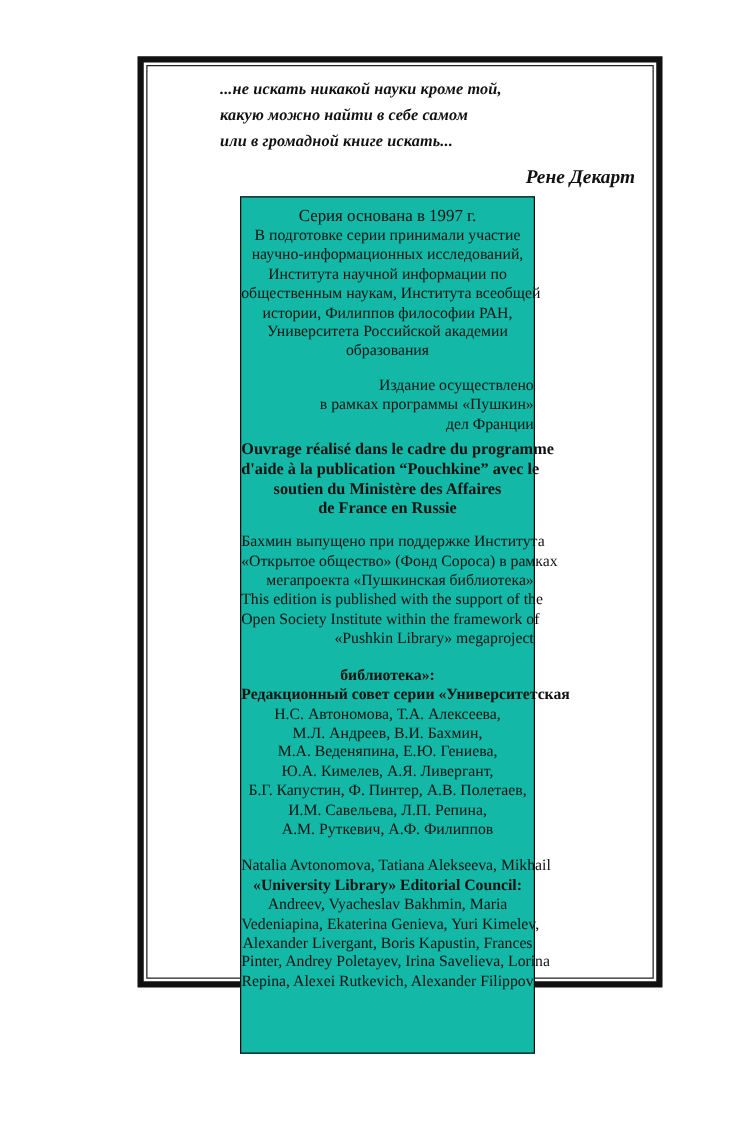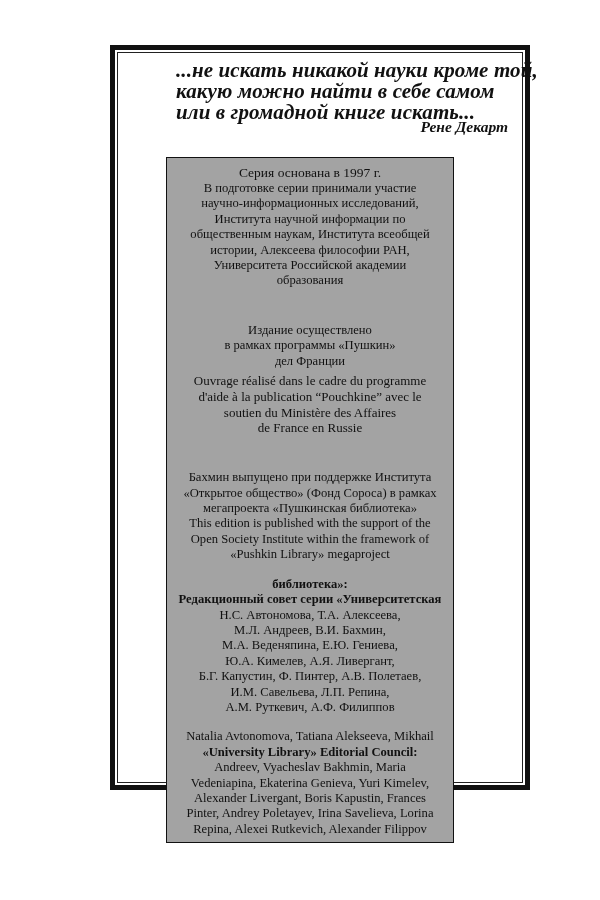--- a/index.html
+++ b/index.html
@@ -33,65 +33,65 @@
       bottom: 2px;
       border: 1px solid #222222;
     }
     .epigraph {
       position: absolute;
       left: 176px;
       top: 60px;
       width: 290px;
       font-style: italic;
       font-weight: bold;
-      font-size: 21px;
+      font-size: 13px;
       line-height: 21px;
       letter-spacing: 0.1px;
     }
     .epigraph .line {
       display: block;
       white-space: nowrap;
     }
     .epigraph-author {
       position: absolute;
       right: 92px;
-      top: 118px;
+      top: 133px;
       font-style: italic;
       font-weight: bold;
       font-size: 15.5px;
       white-space: nowrap;
     }
     .inner-box {
       position: absolute;
-      left: 166px;
+      left: 192px;
       top: 157px;
-      width: 288px;
+      width: 236px;
       height: 686px;
       box-sizing: border-box;
       border: 1.5px solid #111111;
-      background: #a3a3a3;
+      background: #14b8a6;
       text-align: center;
       font-size: 12.6px;
       line-height: 15.4px;
       padding-top: 6px;
     }
     .inner-box .line {
       display: block;
       white-space: nowrap;
     }
     .series-founded {
       font-size: 13.5px;
       line-height: 17px;
       margin-bottom: 3px;
     }
     .block {
       margin: 0;
     }
-    .gap-lg { margin-top: 34px; }
-    .gap-sm { margin-top: 4px; }
+    .gap-lg { margin-top: 12px; text-align: right; }
+    .gap-sm { margin-top: 4px; font-weight: bold; }
     .gap-md { margin-top: 14px; }
     .bold { font-weight: bold; }
     .french { font-size: 13px; line-height: 15.8px; }
   </style>
 </head>
 <body>
 
 <div class="outer-frame">
   <div class="outer-frame-inner"></div>
 </div>
@@ -106,21 +106,21 @@
 <div class="inner-box">
   <div class="block series-founded">
     <span class="line">Серия основана в 1997 г.</span>
   </div>
 
   <div class="block">
     <span class="line">В подготовке серии принимали участие</span>
     <span class="line">научно-информационных исследований,</span>
     <span class="line">Института научной информации по</span>
     <span class="line">общественным наукам, Института всеобщей</span>
-    <span class="line">истории, Алексеева философии РАН,</span>
+    <span class="line">истории, Филиппов философии РАН,</span>
     <span class="line">Университета Российской академии</span>
     <span class="line">образования</span>
   </div>
 
   <div class="block gap-lg">
     <span class="line">Издание осуществлено</span>
     <span class="line">в рамках программы «Пушкин»</span>
     <span class="line">дел Франции</span>
   </div>
 

